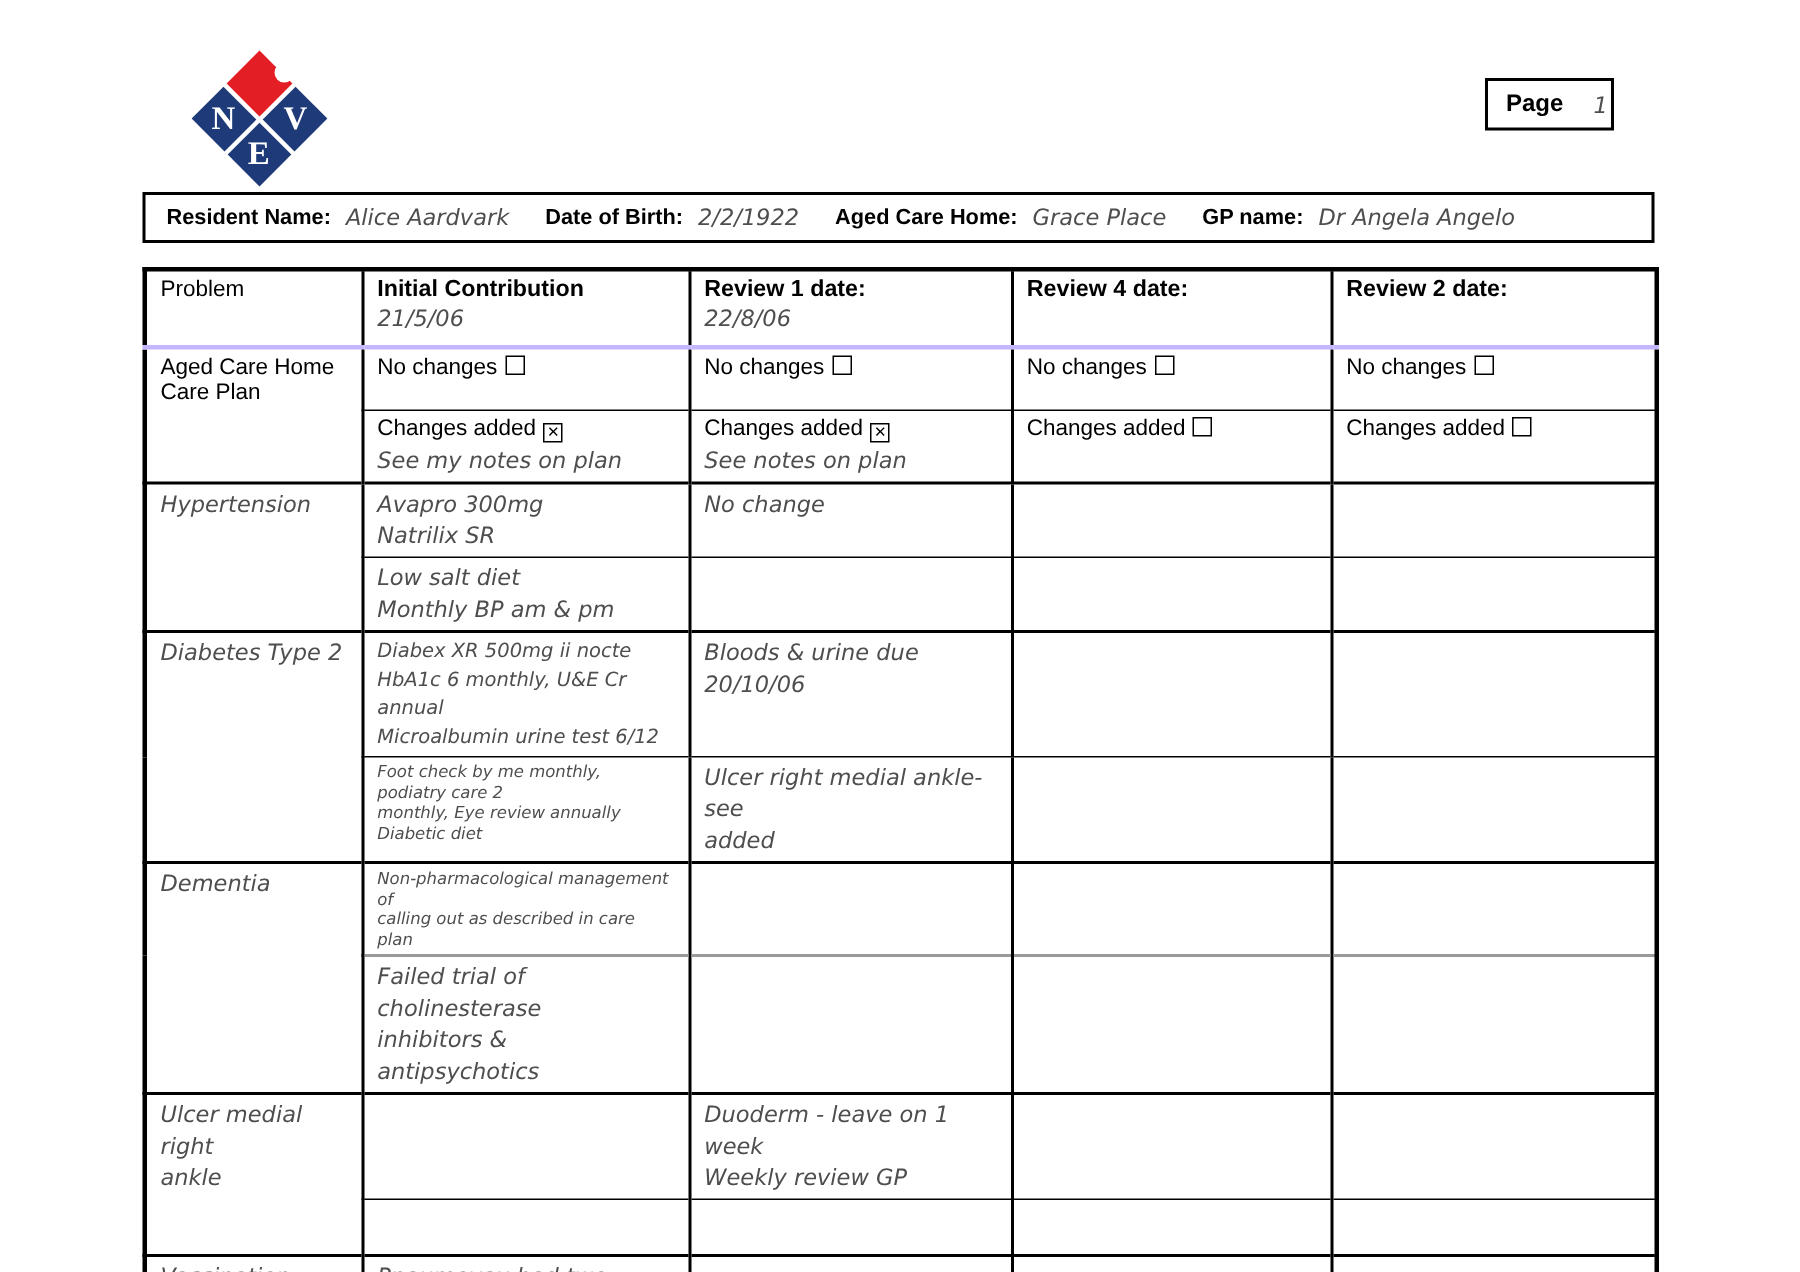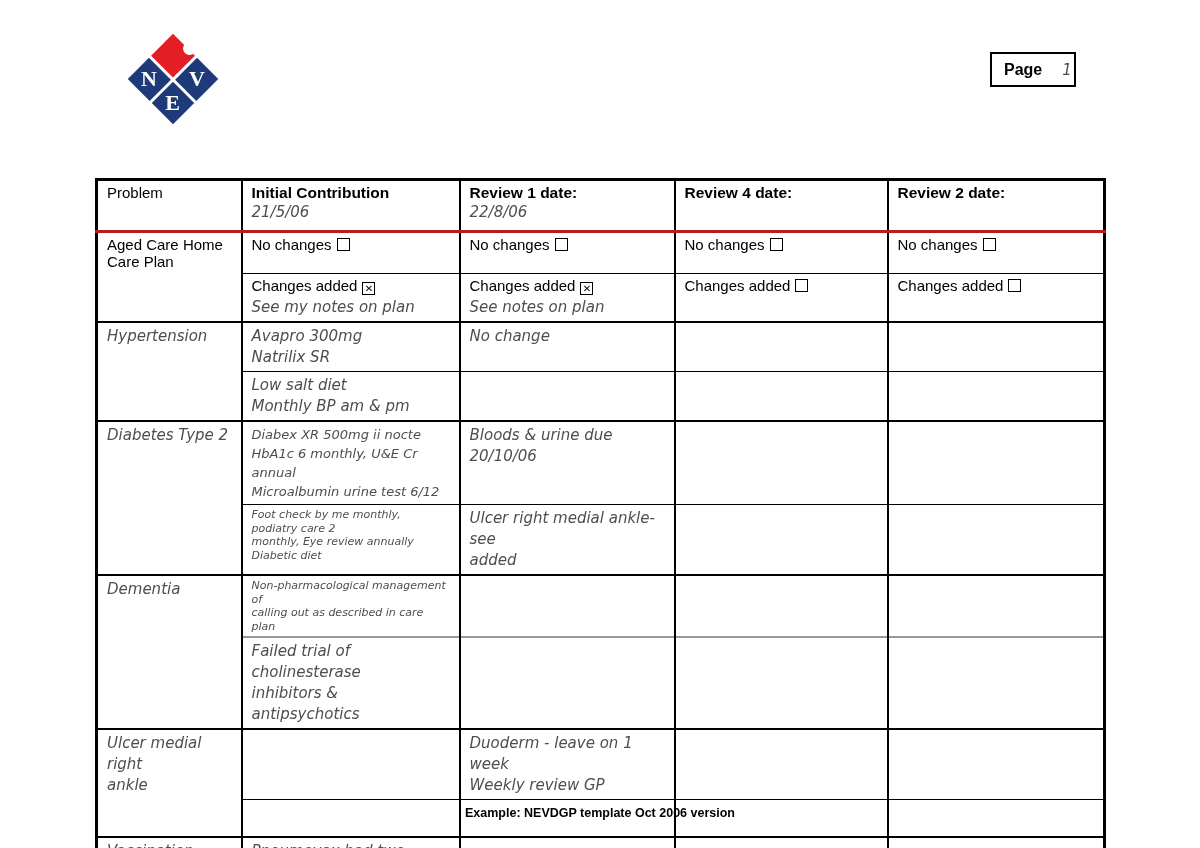--- a/index.html
+++ b/index.html
@@ -43,21 +43,21 @@
   table.plan {
     position:absolute; left:95px; top:178px; width:1008px;
     border-collapse:collapse; table-layout:fixed;
     border:3px solid #000;
   }
   table.plan td, table.plan th {
     border-left:2px solid #000; border-right:2px solid #000;
     vertical-align:top; text-align:left; padding:3px 9px;
     font-size:15px; font-weight:normal; overflow:hidden;
   }
-  tr.bt-thick td, tr.bt-thick th { border-top:3px solid #b91c1c; }
+  tr.bt-thick td, tr.bt-thick th { border-top:3px solid #c4b5fd; }
   tr.bt-med td,   tr.bt-med th   { border-top:2px solid #000; }
   tr.bt-thin td,  tr.bt-thin th  { border-top:1px solid #000; }
   tr.bt-gray td,  tr.bt-gray th  { border-top:2px solid #9a9a9a; }
   .th-bold { font-weight:bold; font-size:15.5px; }
   th.h-problem { vertical-align:bottom; padding-bottom:10px;margin-top:40px; }
   td.problem-mid { vertical-align:middle; }
   .hw-lg { font-size:15px; line-height:21px; }
   .hw-md { font-size:13px; line-height:19px; }
   .hw-sm { font-size:11px; line-height:13.5px; }
   .cb {
@@ -89,20 +89,30 @@
     </div>
     <div class="logo-dot"></div>
   </div>
 
 
   <div class="page-box">
     <span class="page-label">Page</span>
     <span class="hw" style="font-size:15px">1</span>
   </div>
 
+  <div class="resident-bar">
+    <span class="lbl">Resident Name:</span>
+    <span class="val hw">Alice Aardvark</span>
+    <span class="lbl">Date of Birth:</span>
+    <span class="val hw">2/2/1922</span>
+    <span class="lbl">Aged Care Home:</span>
+    <span class="val hw">Grace Place</span>
+    <span class="lbl">GP name:</span>
+    <span class="val hw">Dr Angela Angelo</span>
+  </div>
 
   <table class="plan">
     <colgroup>
       <col style="width:145px">
         <col style="width:218px">
         <col style="width:215px">
         <col style="width:213px">
         <col style="width:217px">
     </colgroup>
 
@@ -261,15 +271,14 @@
 
       </td>
       <td></td>
       <td></td>
       <td></td>
     </tr>
 
   </tbody>
     </table>
 
-  <div class="footer">Example: NEVDGP template Oct 2006 version</div>
 
 </div>
 
 </body></html>

